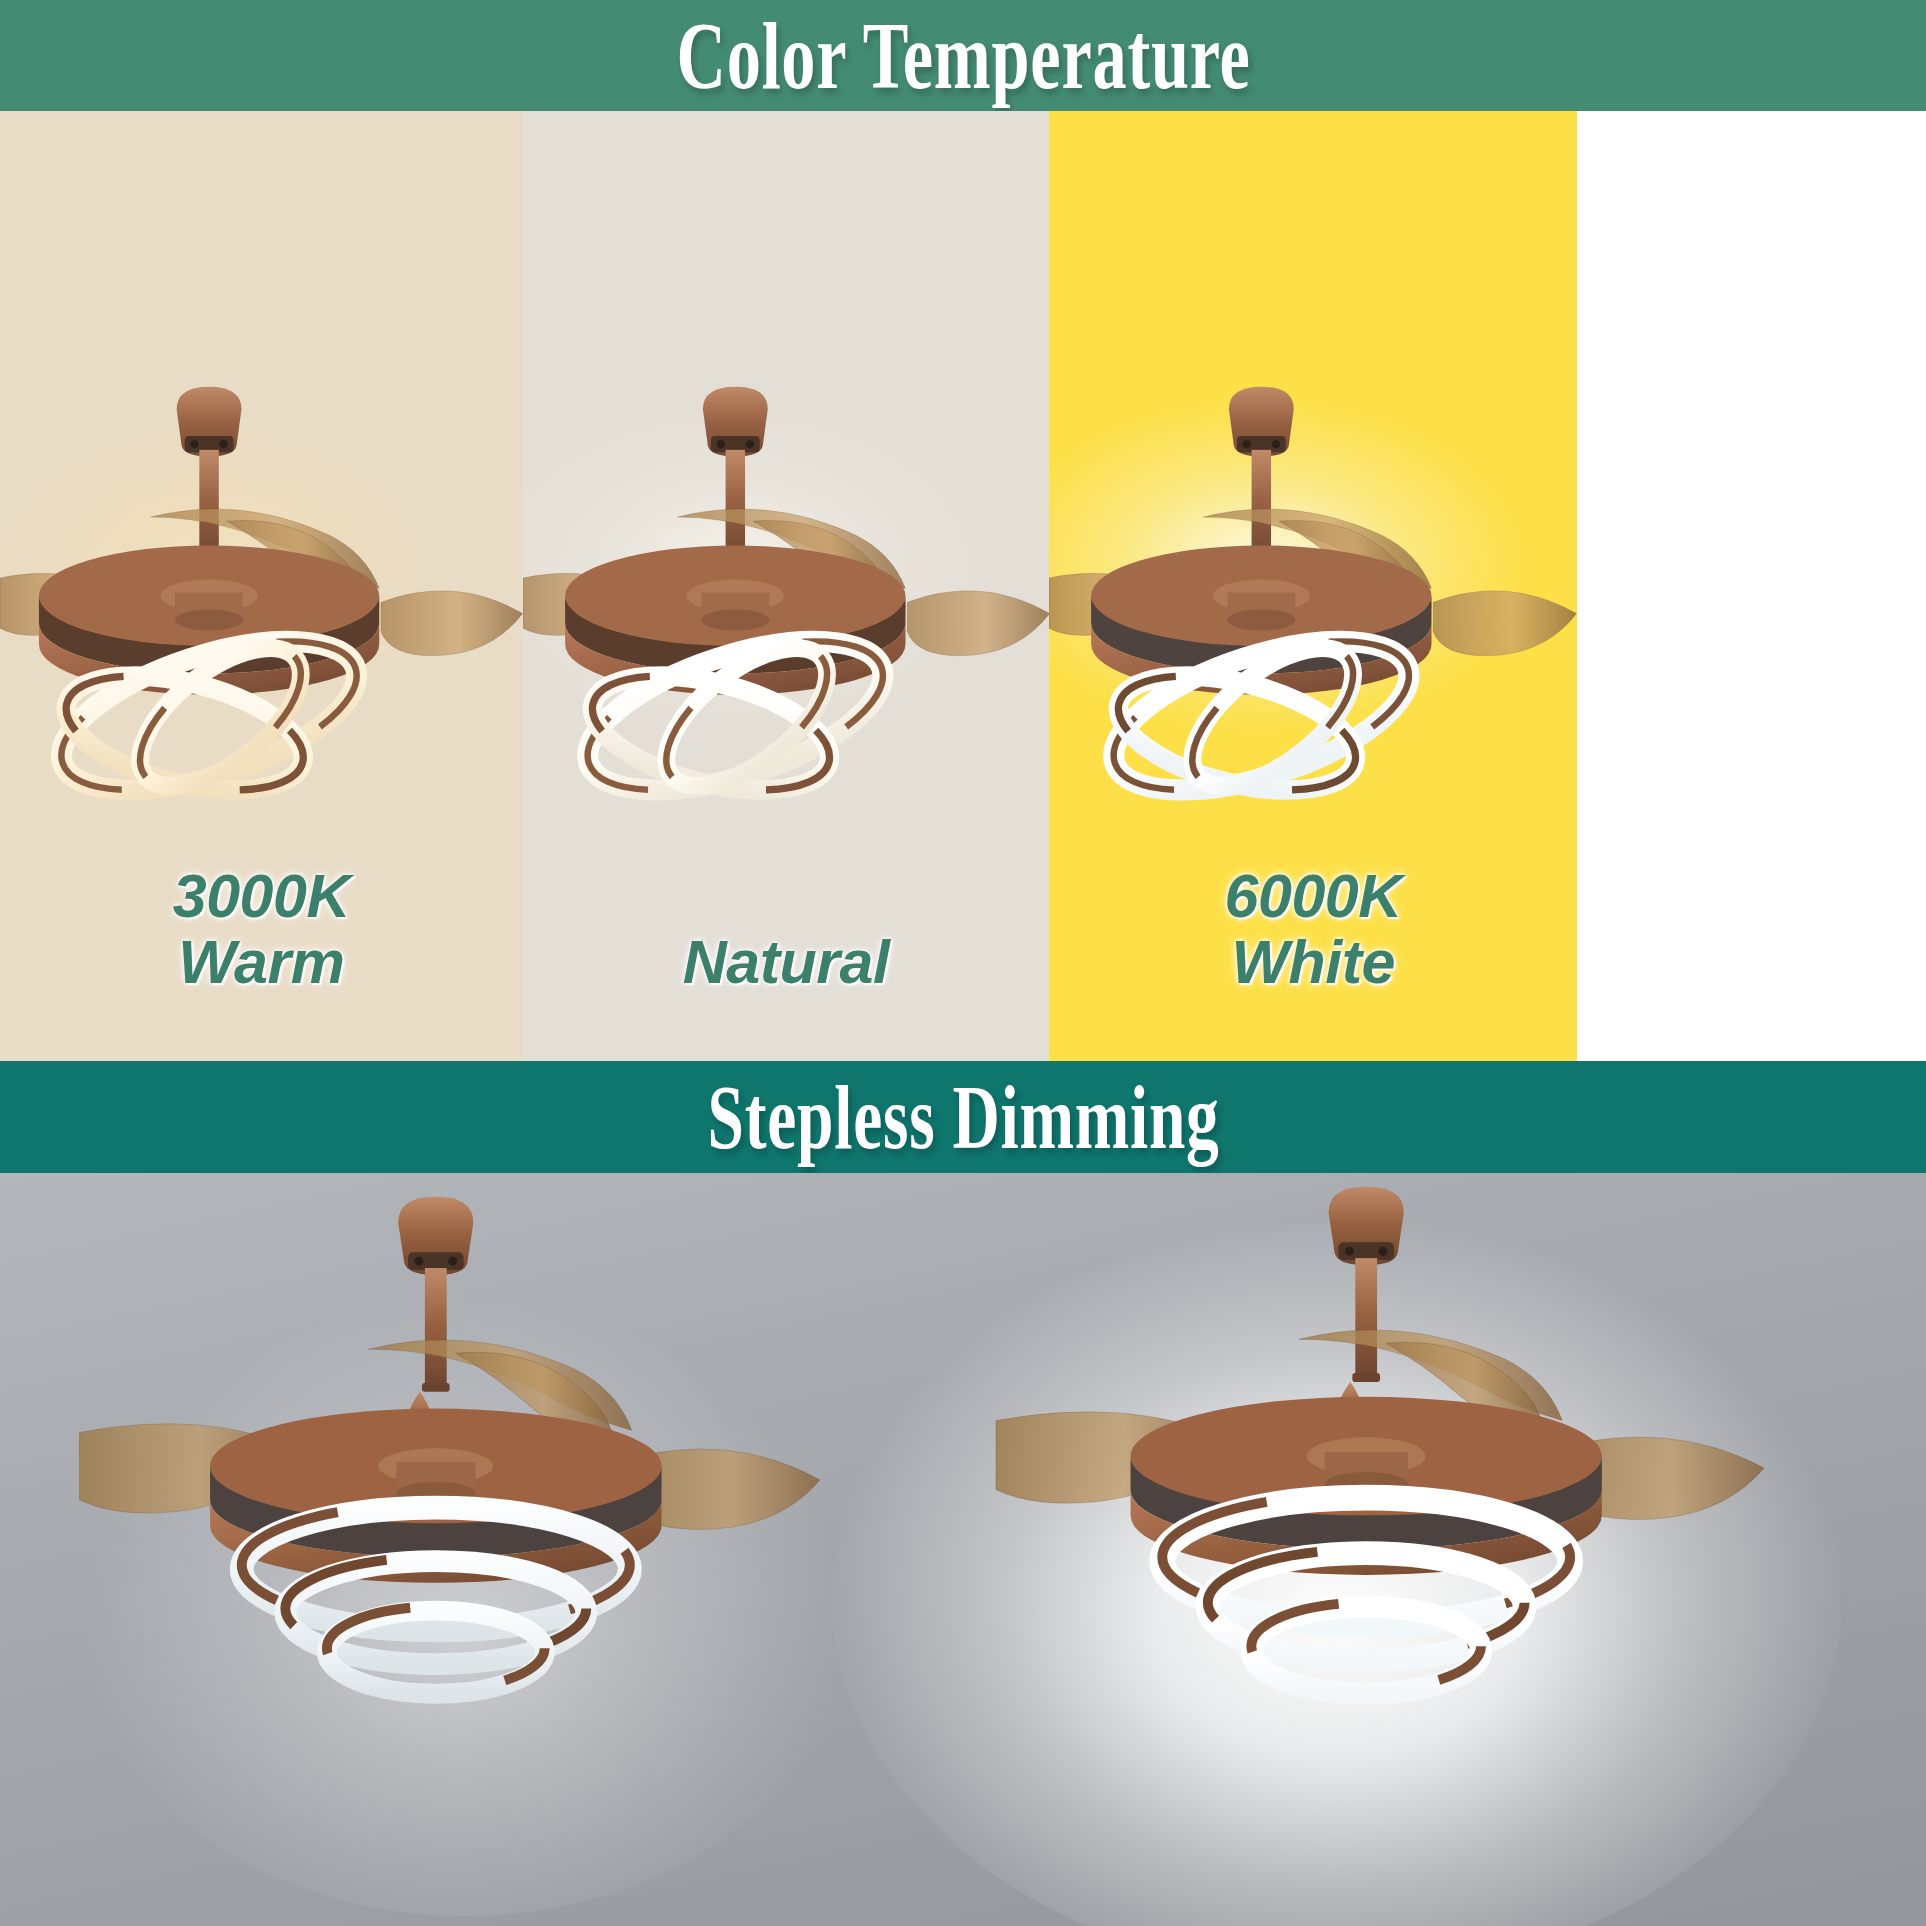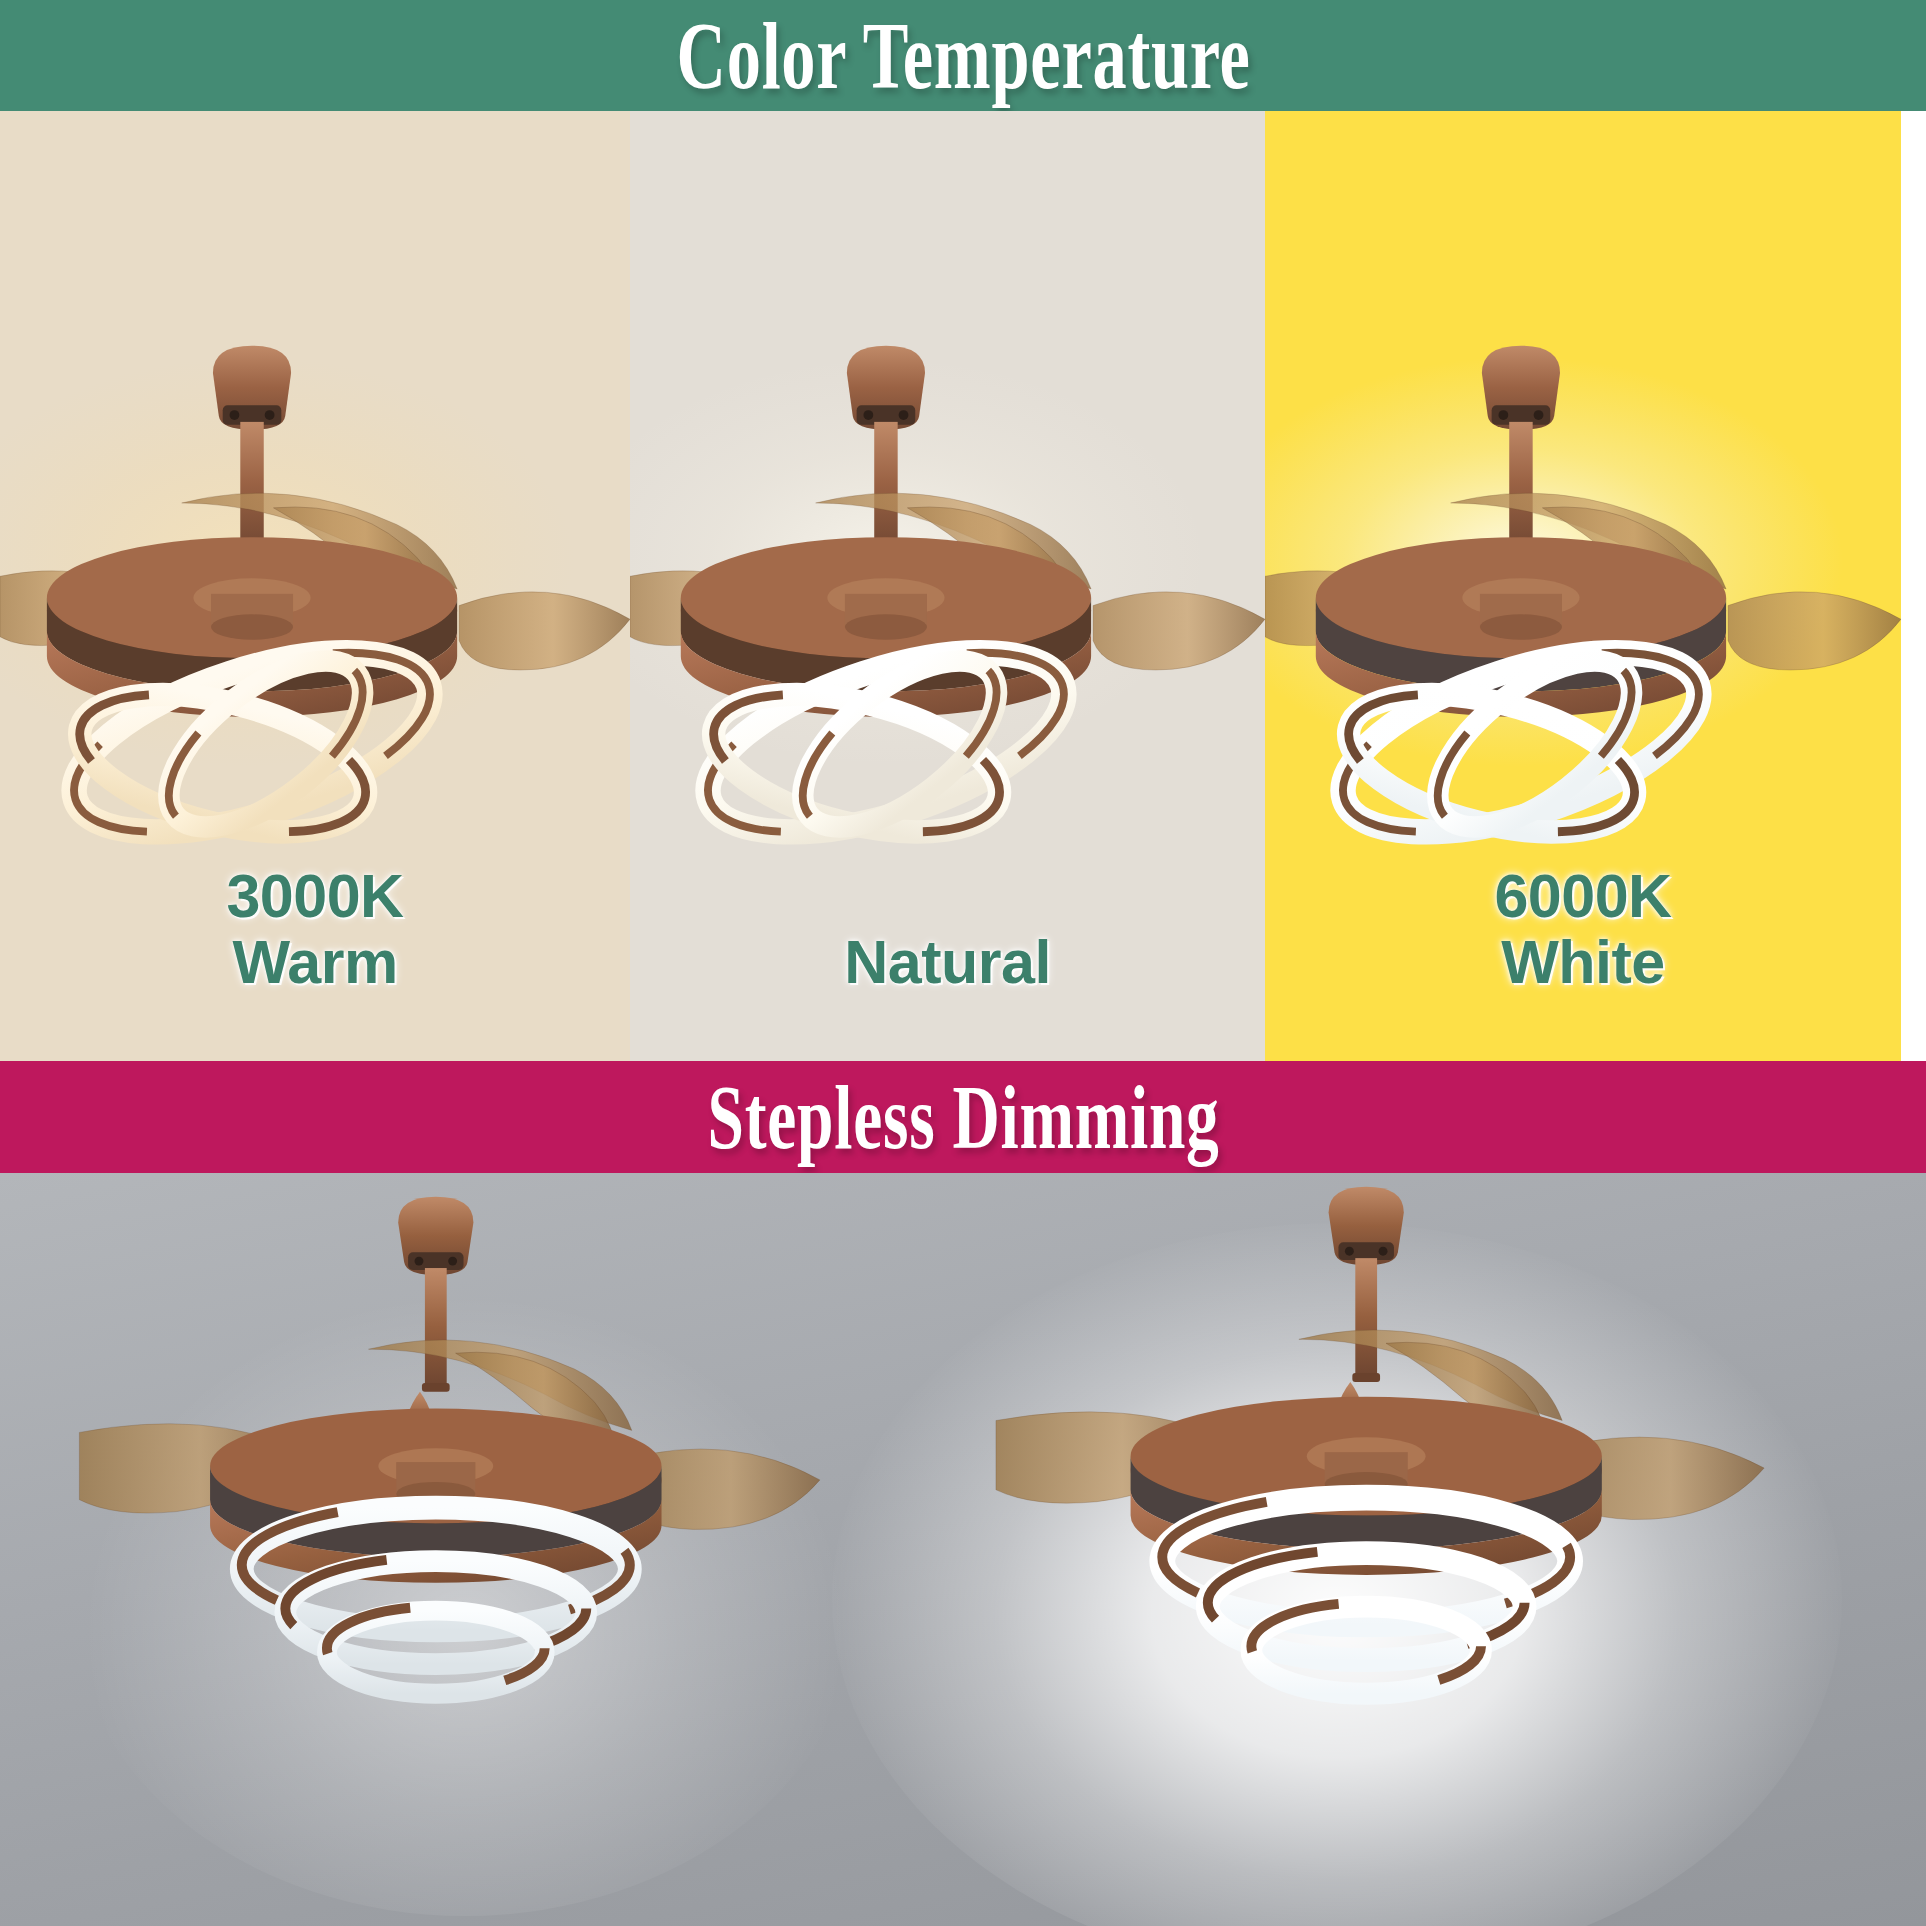--- a/index.html
+++ b/index.html
@@ -16,21 +16,21 @@
     transform-origin:center center;
     white-space:nowrap;
     text-shadow:4px 5px 7px rgba(0,0,0,.22);
   }
   #banner-top{top:0;height:111px;}
   #banner-top .banner-title{font-size:95px;}
   #banner-mid{top:1061px;height:112px;}
   #banner-mid .banner-title{font-size:91px;}
 
   
-  #ct-row{position:absolute;left:0;top:111px;width:1901px;height:950px;display:flex;}
+  #ct-row{position:absolute;left:0;top:111px;width:1577px;height:950px;display:flex;font-style:italic;}
   .ct-panel{position:relative;height:100%;overflow:hidden;}
   #ct-panel-0{width:639px;}
   #ct-panel-1{width:644px;}
   #ct-panel-2{width:645px;}
   .ct-caption{
     position:absolute;bottom:65px;width:100%;
     text-align:center;line-height:1.08;
     font-weight:700;font-size:61px;letter-spacing:-0.5px;
   }
   #ct-panel-0 .ct-caption{padding-right:287px;}
@@ -294,21 +294,21 @@
         </g>
       </svg>
 
       <div class="ct-caption" style="color:#3c806b;text-shadow:0 0 10px #fff,0 0 4px #fff,2px 2px 0 rgba(255,255,255,.9);">
         <span>6000K</span>
         <span>White</span>
       </div>
     </div>
   </div>
 
-  <div class="banner" id="banner-mid" style="background:#be185d;text-align:right;">
+  <div class="banner" id="banner-mid" style="background:#0f766e;text-align:right;">
     <div class="banner-title">Stepless Dimming</div>
   </div>
 
   <div id="dim-row">
     <div id="dim-bg"></div>
 
     <div class="halo" style="left:69px;top:109px;width:792px;height:634px;
                 background:radial-gradient(ellipse at 50% 55%, rgba(255,255,255,.45) 0%, rgba(255,255,255,.18) 38%, rgba(255,255,255,0) 68%);"></div>
     <div class="halo" style="left:832px;top:50px;width:1010px;height:752px;
                 background:radial-gradient(ellipse at 50% 52%, rgba(255,255,255,.98) 0%, rgba(255,255,255,.78) 26%, rgba(255,255,255,.34) 48%, rgba(255,255,255,0) 72%);"></div>

